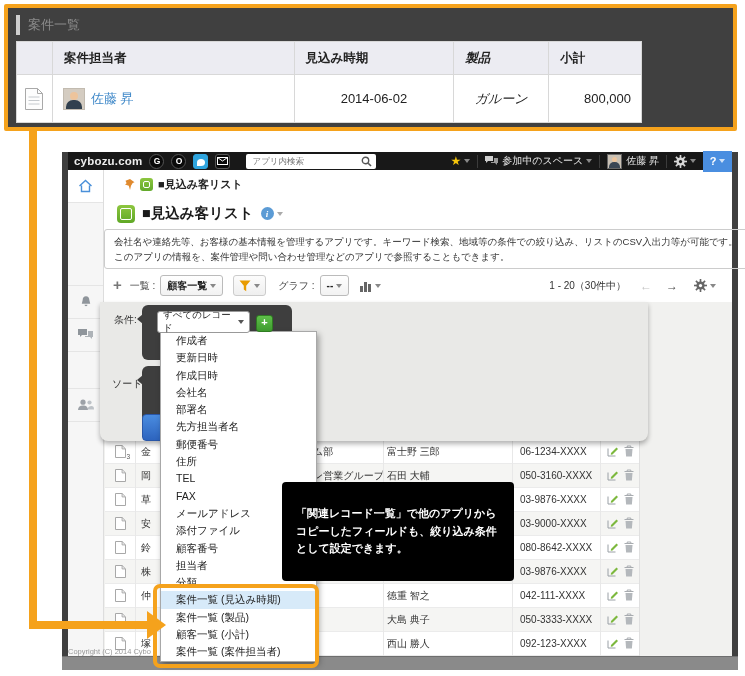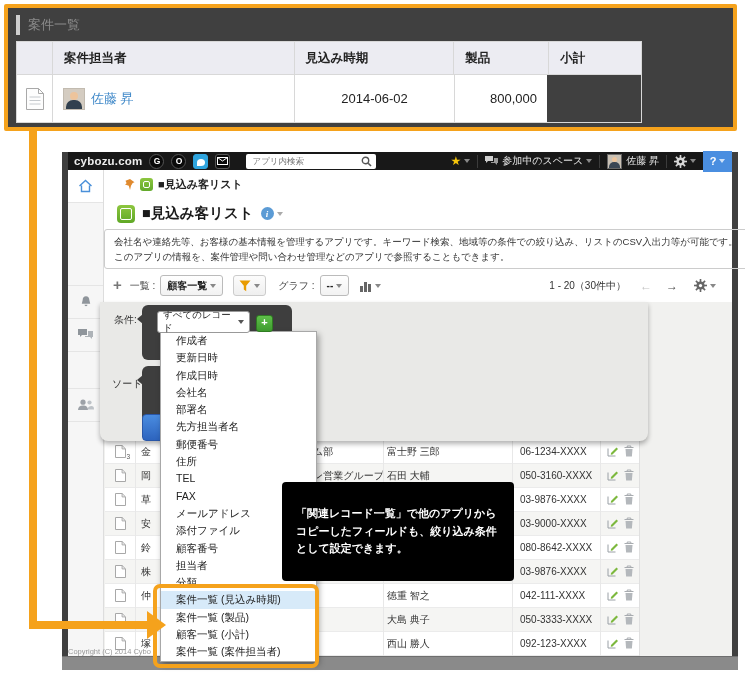--- a/index.html
+++ b/index.html
@@ -15,21 +15,21 @@
   .card-title .ttext{font-size:13px;color:#8B8B8B;}
   .ctable{position:absolute;left:8px;top:33px;width:626px;border:1px solid #D8D8D8;box-sizing:border-box;}
   .crow{display:flex;}
   .ccell{box-sizing:border-box;border-right:1px solid #D8D8D8;display:flex;align-items:center;}
   .ccell:last-child{border-right:none;}
   .chead .ccell{height:33px;background:#ECECF2;font-weight:bold;font-size:12.5px;padding-left:11px;border-bottom:1px solid #D8D8D8;}
   .cbody .ccell{height:47px;background:#fff;font-size:13px;}
   .w0{width:36px;justify-content:center;padding-left:0!important;}
   .w1{width:242px;}
   .w2{width:160px;}
-  .w3{width:95px;}
+  .w3{width:95px;font-style:italic;}
   .w4{width:92px;}
   .cbody .w1{padding-left:10px;}
   .cbody .w2,.cbody .w3{justify-content:center;}
   .cbody .w4{justify-content:flex-end;padding-right:10px;}
   .link{color:#3D87C8;}
   .avatar{position:relative;display:inline-block;width:20px;height:20px;background:#D4CCC1;border:1px solid #C2BBB0;overflow:hidden;margin-right:6px;flex:none;}
   .avatar .av-head{position:absolute;left:6px;top:3px;width:8px;height:8px;border-radius:50%;background:#EDC49C;}
   .avatar .av-body{position:absolute;left:2px;top:11px;width:16px;height:10px;border-radius:7px 7px 0 0;background:#32404E;}
 
   
@@ -162,20 +162,21 @@
             </svg>
         </div>
         <div class="ccell w1">
           <span class="avatar">
               <span class="av-head"></span>
               <span class="av-body"></span>
             </span>
           <span class="link">佐藤 昇</span>
         </div>
         <div class="ccell w2">2014-06-02</div>
+        <div class="ccell w3">ガルーン</div>
         <div class="ccell w4">800,000</div>
       </div>
     </div>
   </div>
 
   <div class="abs window">
     <div class="win-content">
 
       <div class="topbar">
         <span class="brand">cybozu.com</span>

